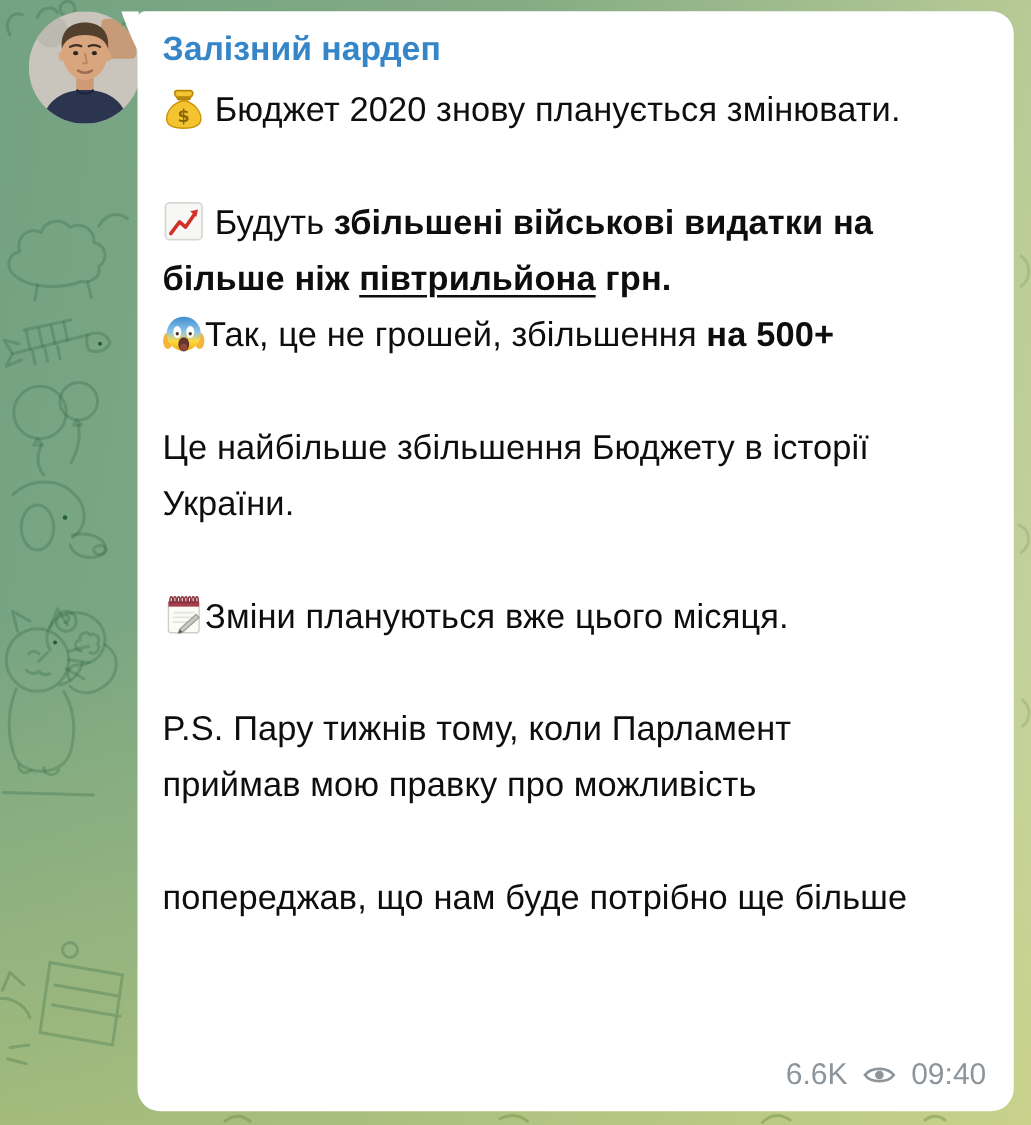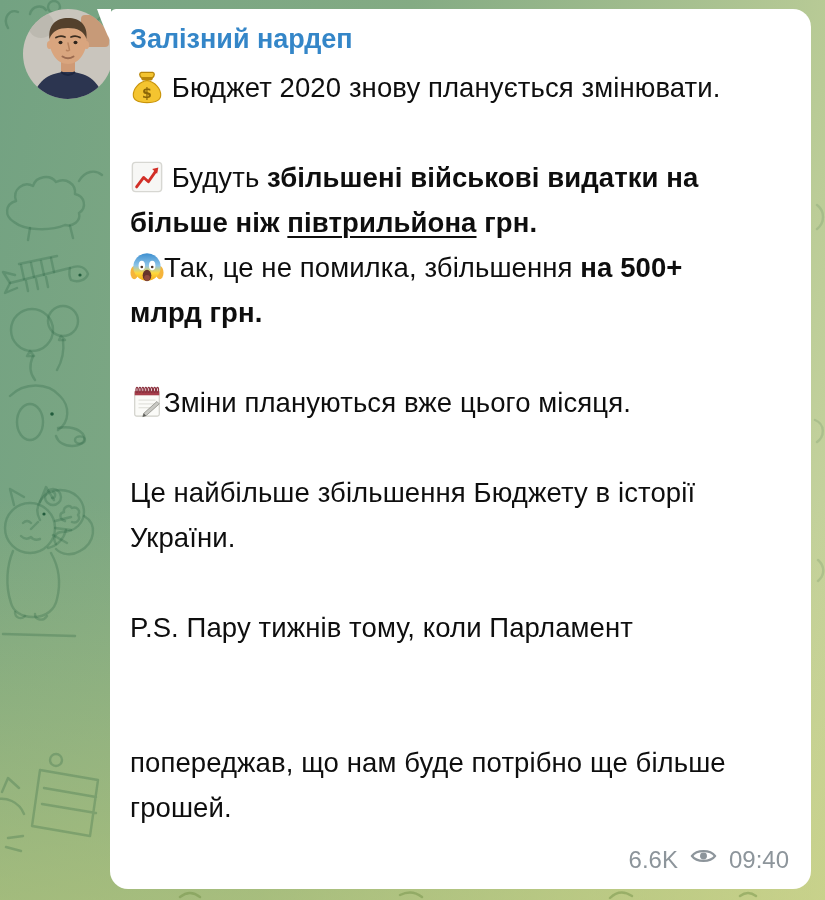--- a/index.html
+++ b/index.html
@@ -20,21 +20,21 @@
   .channel-name{color:var(--channel-name-color,#3486c8);font-size:27px;font-weight:700;
     line-height:36px;margin-bottom:8px;cursor:pointer;display:inline-block;}
   .message{font-size:27.5px;line-height:45px;color:var(--text-color,#0e0e0e);
     letter-spacing:.1px;}
   .message p{margin:0 0 45px;}
   .message p:last-child{margin-bottom:0;}
   .message .b{font-weight:700;text-align:right;}
   .message .u{text-decoration:underline;text-decoration-thickness:2px;text-underline-offset:4px;}
   .emoji{display:inline-block;}
   .emoji svg{width:34px;height:34px;vertical-align:-7px;}
-  .meta{position:absolute;right:22px;bottom:15px;display:flex;gap:12px;
+  .meta{position:absolute;right:22px;bottom:15px;display:flex;align-items:center;gap:12px;
     color:var(--meta-color,#8d959b);font-size:24px;}
   .meta svg{display:block;}
 </style>
 </head>
 <body>
 
 <div class="screen">
 
   <svg class="doodles" width="825" height="900" viewBox="0 0 825 900">
     <g fill="none" stroke="#215c3c" stroke-opacity="0.25" stroke-width="2.4" stroke-linecap="round" stroke-linejoin="round">
@@ -140,21 +140,22 @@
               </defs>
               <ellipse cx="4.5" cy="24" rx="4" ry="7" fill="#f5b43b"></ellipse>
               <ellipse cx="31.5" cy="24" rx="4" ry="7" fill="#f5b43b"></ellipse>
               <circle cx="18" cy="18" r="14.5" fill="url(#sg1)"></circle>
               <ellipse cx="12.5" cy="16.5" rx="3.4" ry="5" fill="#fff"></ellipse>
               <ellipse cx="23.5" cy="16.5" rx="3.4" ry="5" fill="#fff"></ellipse>
               <circle cx="12.5" cy="18" r="1.4" fill="#4a3222"></circle>
               <circle cx="23.5" cy="18" r="1.4" fill="#4a3222"></circle>
               <ellipse cx="18" cy="27" rx="4.6" ry="6" fill="#66352b"></ellipse>
               <ellipse cx="18" cy="29.5" rx="3" ry="3" fill="#8f4a3d"></ellipse>
-            </svg></span><span>Так, це не помилка, збільшення </span><span class="b">на 500+</span><br><span class="b">млрд грн.</span></p>
+            </svg></span><span>Так, це не грошей, збільшення </span><span class="b">на 500+</span><br></p>
+        <p><span>Це найбільше збільшення Бюджету в історії</span><br><span>України.</span></p>
         <p><span class="emoji"><svg viewBox="0 0 36 36">
               <rect x="5" y="6.5" width="26" height="26.5" rx="2" fill="#fbfbf8" stroke="#cfcfc8" stroke-width="1.2"></rect>
               <rect x="5" y="6.5" width="26" height="4.4" fill="#a63d4a"></rect>
               <g stroke="#8c323f" fill="none" stroke-width="1.3">
                 <ellipse cx="7.4" cy="5.2" rx="1.1" ry="2.6"></ellipse>
                 <ellipse cx="10.5" cy="5.2" rx="1.1" ry="2.6"></ellipse>
                 <ellipse cx="13.6" cy="5.2" rx="1.1" ry="2.6"></ellipse>
                 <ellipse cx="16.7" cy="5.2" rx="1.1" ry="2.6"></ellipse>
                 <ellipse cx="19.8" cy="5.2" rx="1.1" ry="2.6"></ellipse>
                 <ellipse cx="22.9" cy="5.2" rx="1.1" ry="2.6"></ellipse>
@@ -162,22 +163,21 @@
                 <ellipse cx="29.1" cy="5.2" rx="1.1" ry="2.6"></ellipse>
               </g>
               <g stroke="#e4e4de" stroke-width="1.4">
                 <line x1="9" y1="16" x2="27" y2="16"></line>
                 <line x1="9" y1="20" x2="27" y2="20"></line>
                 <line x1="9" y1="24" x2="24" y2="24"></line>
               </g>
               <path d="M28.5 17.5 L31 20 L17 32.5 L13.5 33.5 L14.6 30 Z" fill="#c9c9c4" stroke="#9c9c96" stroke-width="1"></path>
               <path d="M14.6 30 L13.5 33.5 L17 32.5 Z" fill="#5b5b57"></path>
             </svg></span><span>Зміни плануються вже цього місяця.</span></p>
-        <p><span>Це найбільше збільшення Бюджету в історії</span><br><span>України.</span></p>
-        <p><span>P.S. Пару тижнів тому, коли Парламент</span><br><br><br><span>попереджав, що нам буде потрібно ще більше</span><br><span>грошей.</span><br></p>
+        <p><span>P.S. Пару тижнів тому, коли Парламент</span><br><span>приймав мою правку про можливість</span><br><br><span>попереджав, що нам буде потрібно ще більше</span><br><br></p>
       </div>
 
     <div class="meta">
       <span>6.6K</span>
       <span>
         <svg width="27" height="20" viewBox="0 0 28 20">
           <path d="M2 10 C7 3.2 21 3.2 26 10 C21 16.8 7 16.8 2 10 Z" fill="none" stroke="#8d959b" stroke-width="2.2"></path>
           <circle cx="14" cy="10" r="3.6" fill="#8d959b"></circle>
         </svg>
       </span>

